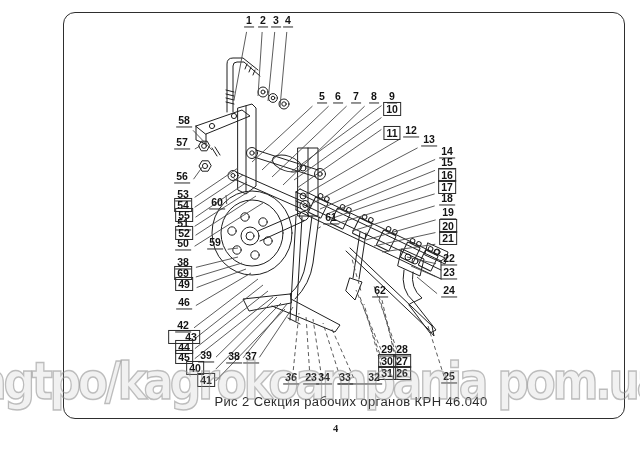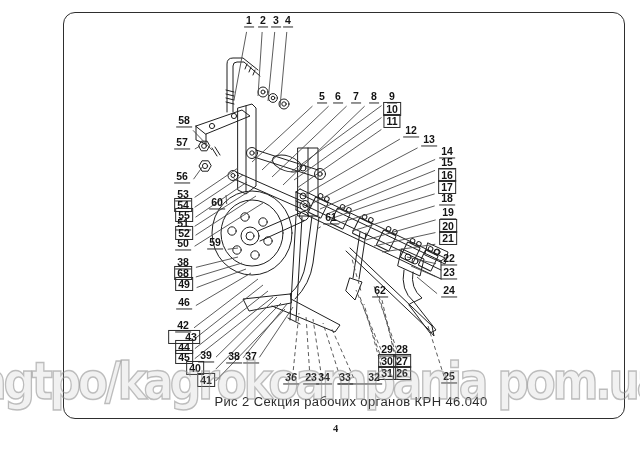--- a/index.html
+++ b/index.html
@@ -225,21 +225,21 @@
       <div class="callout plain" style="left: 249px; top: 21px;">1</div>
       <div class="callout plain" style="left: 263px; top: 21px;">2</div>
       <div class="callout plain" style="left: 276px; top: 21px;">3</div>
       <div class="callout plain" style="left: 288px; top: 21px;">4</div>
       <div class="callout plain" style="left: 322px; top: 97px;">5</div>
       <div class="callout plain" style="left: 338px; top: 97px;">6</div>
       <div class="callout plain" style="left: 356px; top: 97px;">7</div>
       <div class="callout plain" style="left: 374px; top: 97px;">8</div>
       <div class="callout plain" style="left: 392px; top: 97px;">9</div>
       <div class="callout boxed" style="left: 392px; top: 109px;">10</div>
-      <div class="callout boxed" style="left: 392px; top: 121px;">11</div>
+      <div class="callout boxed" style="left: 392px; top: 133px;">11</div>
       <div class="callout plain" style="left: 411px; top: 131px;">12</div>
       <div class="callout plain" style="left: 429px; top: 140px;">13</div>
       <div class="callout plain" style="left: 447px; top: 152px; text-align: center;">14</div>
       <div class="callout plain" style="left: 447px; top: 163px;">15</div>
       <div class="callout boxed" style="left: 447px; top: 175px;">16</div>
       <div class="callout boxed" style="left: 447px; top: 187px;">17</div>
       <div class="callout plain" style="left: 447px; top: 199px;">18</div>
       <div class="callout plain" style="left: 448px; top: 213px;">19</div>
       <div class="callout boxed" style="left: 448px; top: 226px;">20</div>
       <div class="callout boxed" style="left: 448px; top: 238px;">21</div>
@@ -262,21 +262,21 @@
       <div class="callout plain" style="left: 234px; top: 357px;">38</div>
       <div class="callout plain" style="left: 206px; top: 356px;">39</div>
       <div class="callout boxed" style="left: 195px; top: 368px;">40</div>
       <div class="callout boxed" style="left: 206px; top: 380px;">41</div>
       <div class="callout plain" style="left: 183px; top: 326px;">42</div>
       <div class="callout boxed" style="left: 184px; top: 337px; padding-left: 16px;">43</div>
       <div class="callout boxed" style="left: 184px; top: 347px;">44</div>
       <div class="callout boxed" style="left: 184px; top: 357px;">45</div>
       <div class="callout plain" style="left: 184px; top: 303px;">46</div>
       <div class="callout plain" style="left: 183px; top: 263px;">38</div>
-      <div class="callout boxed" style="left: 183px; top: 273px;">68</div>
+      <div class="callout boxed" style="left: 183px; top: 273px;">69</div>
       <div class="callout boxed" style="left: 184px; top: 284px;">49</div>
       <div class="callout plain" style="left: 183px; top: 244px;">50</div>
       <div class="callout plain" style="left: 183px; top: 224px;">51</div>
       <div class="callout boxed" style="left: 184px; top: 233px;">52</div>
       <div class="callout plain" style="left: 183px; top: 195px;">53</div>
       <div class="callout boxed" style="left: 183px; top: 205px;">54</div>
       <div class="callout boxed" style="left: 184px; top: 215px;">55</div>
       <div class="callout plain" style="left: 182px; top: 177px;">56</div>
       <div class="callout plain" style="left: 182px; top: 143px;">57</div>
       <div class="callout plain" style="left: 184px; top: 121px;">58</div>

